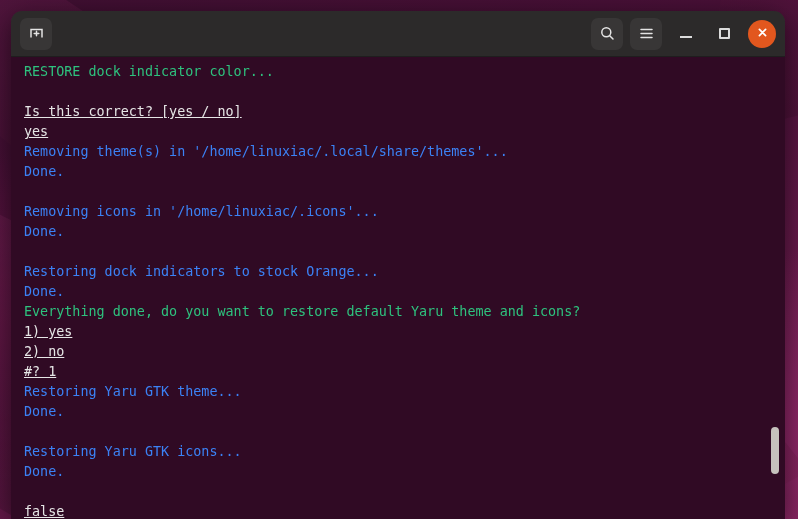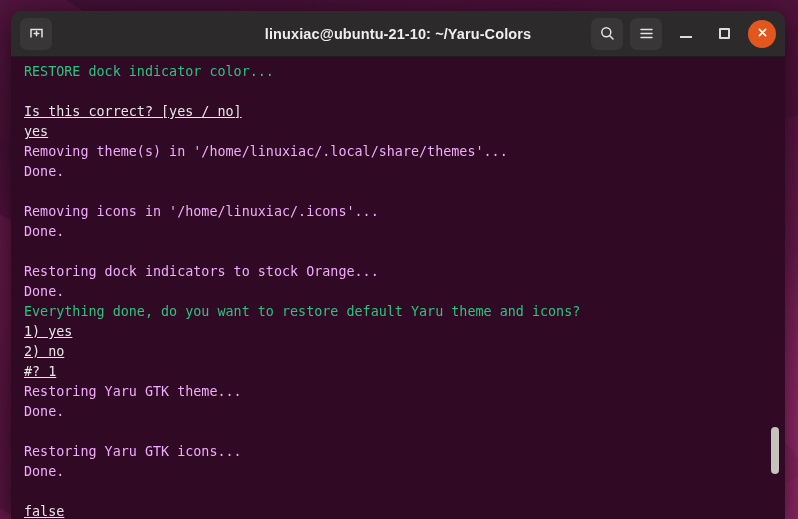--- a/index.html
+++ b/index.html
@@ -155,21 +155,21 @@
   }
   #term-lines {
     font-family: "DejaVu Sans Mono", monospace;
     font-size: 13.4px;
     line-height: 20px;
     white-space: pre;
     color: #d3d7cf;
   }
   .ln { height: 20px; }
   .c-green2 { color: #2ec27e; }
-  .c-tan    { color: #f0abfc; }
+  .c-tan    { color: #3b82f6; }
   .c-white  { color: #e6e6e6; text-decoration: underline; }
 
   
   #scrollbar {
     position: absolute;
     right: 4px;
     top: 0;
     bottom: 0;
     width: 13px;
     cursor: pointer;
@@ -201,21 +201,20 @@
 
     <div class="hdr-btn" id="btn-new-tab" title="New Tab">
       <span>
         <svg width="17" height="17" viewBox="0 0 17 17">
           <path d="M3 12.5 V4.5 H14 V12.5" fill="none" stroke="#e4e4e4" stroke-width="1.5"></path>
           <path d="M8.5 6.2 V10.8 M6.2 8.5 H10.8" stroke="#e4e4e4" stroke-width="1.5" stroke-linecap="round"></path>
         </svg>
       </span>
     </div>
 
-    <div class="title">linuxiac@ubuntu-21-10: ~/Yaru-Colors</div>
 
     <div id="hdr-right">
 
       <div class="hdr-btn" id="btn-search" title="Search">
         <span>
           <svg width="17" height="17" viewBox="0 0 17 17">
             <circle cx="7.3" cy="7.3" r="4.5" fill="none" stroke="#e4e4e4" stroke-width="1.5"></circle>
             <path d="M10.7 10.7 L14 14" stroke="#e4e4e4" stroke-width="1.5" stroke-linecap="round"></path>
           </svg>
         </span>

